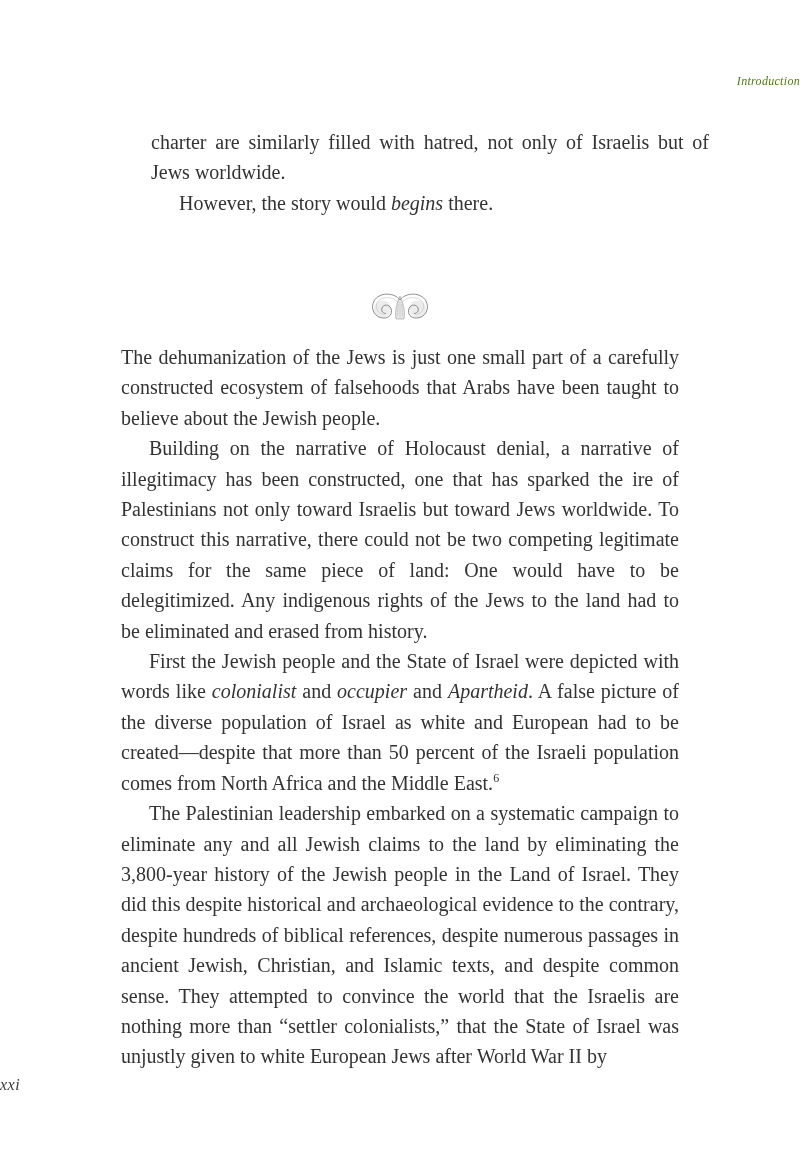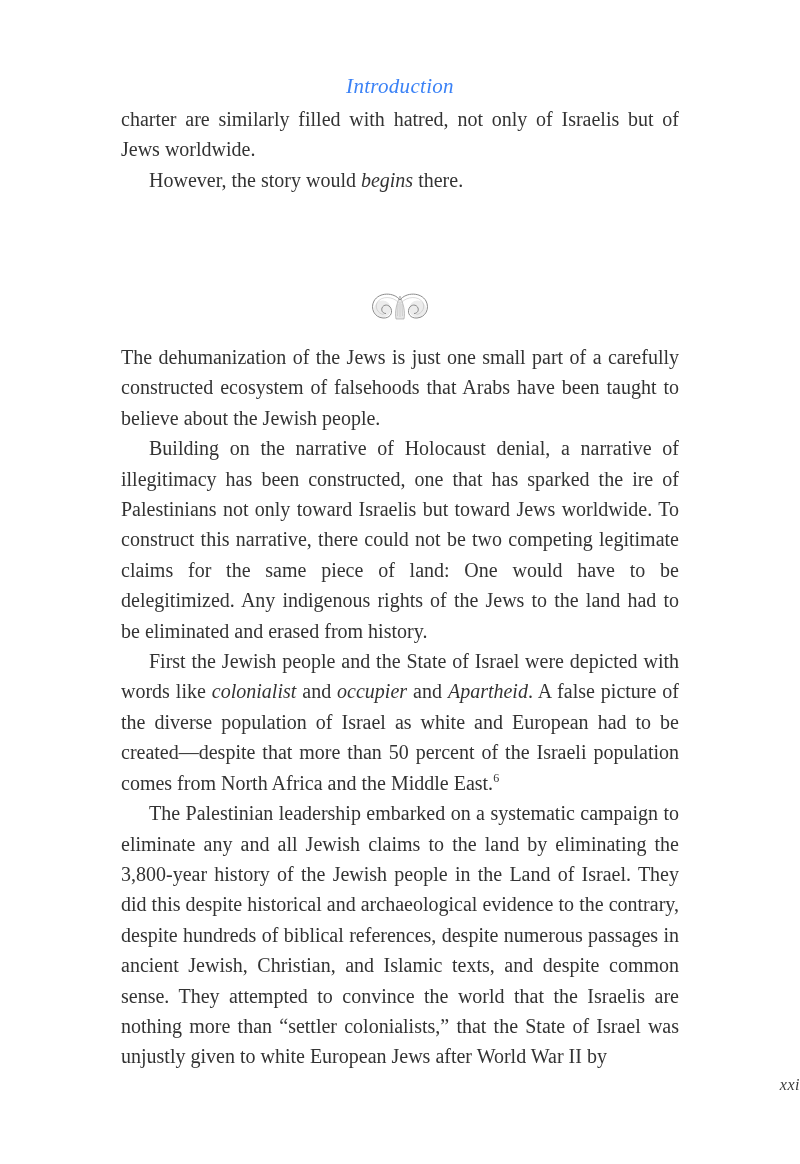--- a/index.html
+++ b/index.html
@@ -12,54 +12,54 @@
     background: #ffffff;
     font-family: "Liberation Serif", "DejaVu Serif", serif;
     color: #333333;
     overflow: hidden;
   }
   .running-header {
     position: absolute;
     top: 74px;
     left: 0;
     width: 100%;
-    text-align: center;
+    text-align: right;
     font-style: italic;
-    font-size: 21px;
+    font-size: 12px;
     letter-spacing: 0.3px;
-    color: #3b82f6;
+    color: #4d7c0f;
   }
   .text-block {
     position: absolute;
     left: 121px;
     width: 558px;
     font-size: 20px;
     line-height: 30.4px;
     text-align: justify;
     color: #333333;
   }
-  .block-1 { top: 104px; }
+  .block-1 { top: 127px; margin-left: 30px; }
   .block-2 { top: 342px; }
   .para.indent { text-indent: 28px; }
   em { font-style: italic; }
   sup { font-size: 0.6em; vertical-align: super; line-height: 0; }
   .ornament {
     position: absolute;
     top: 290px;
     left: 50%;
     transform: translateX(-50%);
     width: 62px;
     height: 34px;
   }
   .page-number {
     position: absolute;
     top: 1076px;
     left: 0;
     width: 100%;
-    text-align: right;
+    text-align: left;
     font-style: italic;
     font-size: 16px;
     letter-spacing: 0.5px;
     color: #3c3c3c;
   }
 </style>
 </head>
 <body>
 
 <div class="page">

